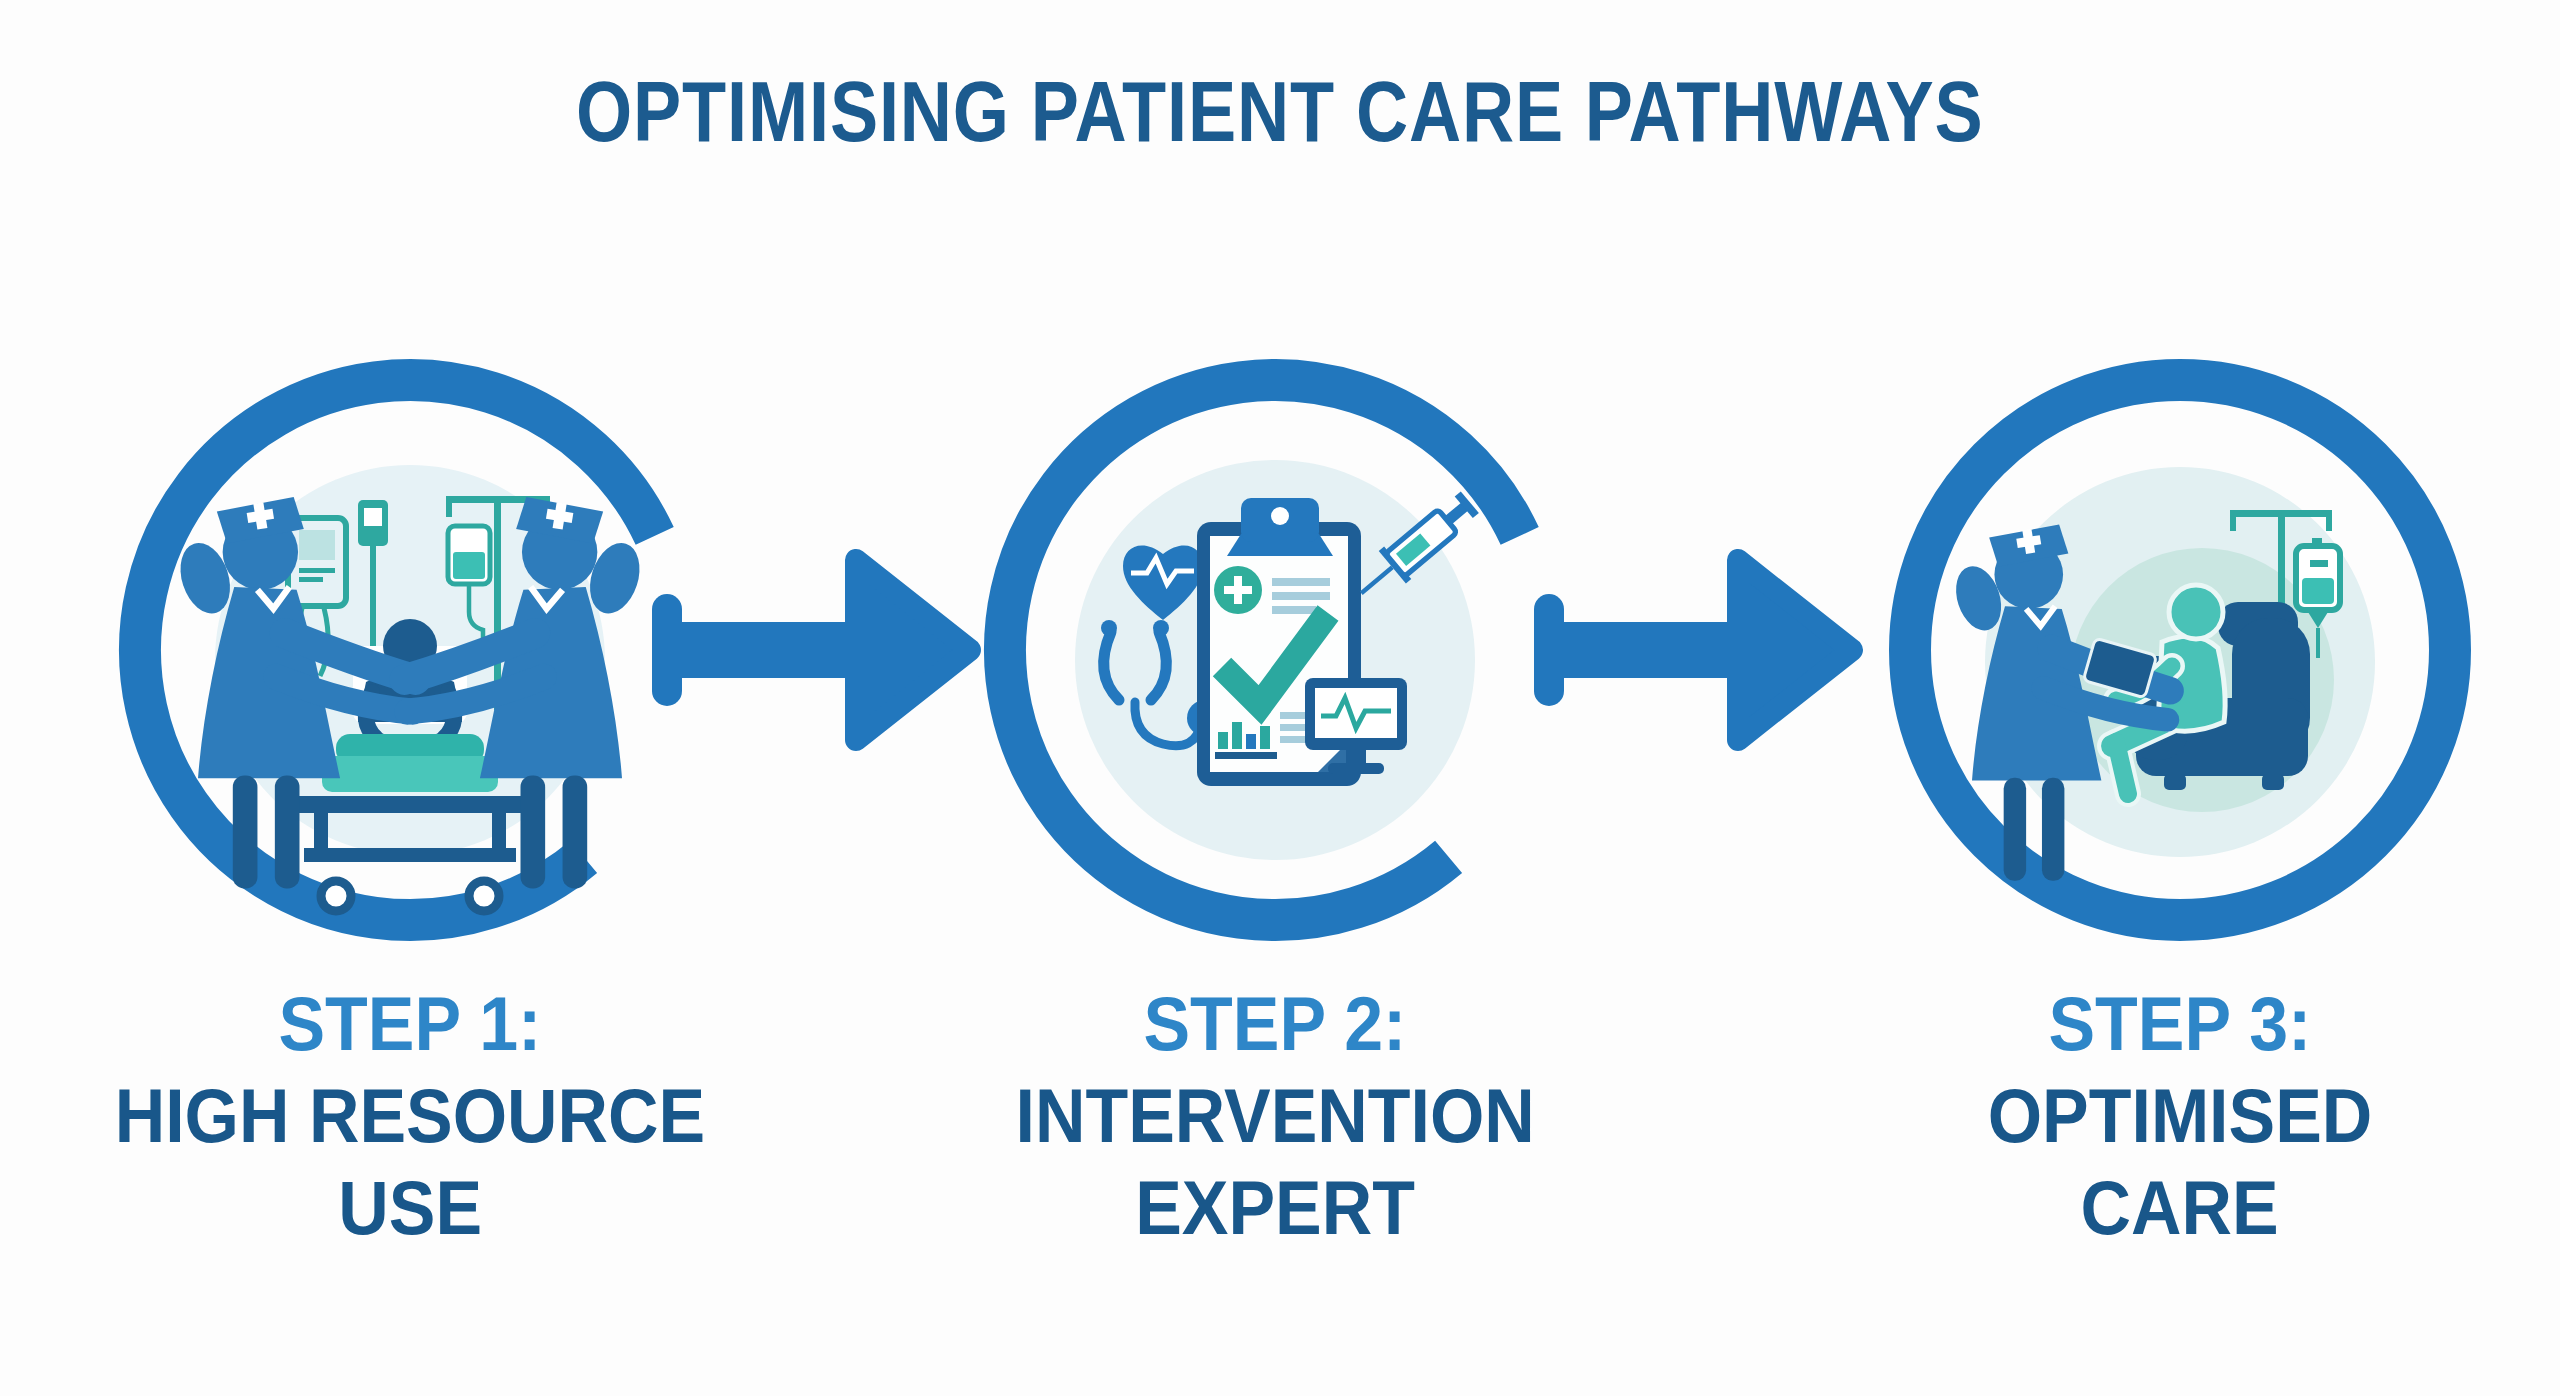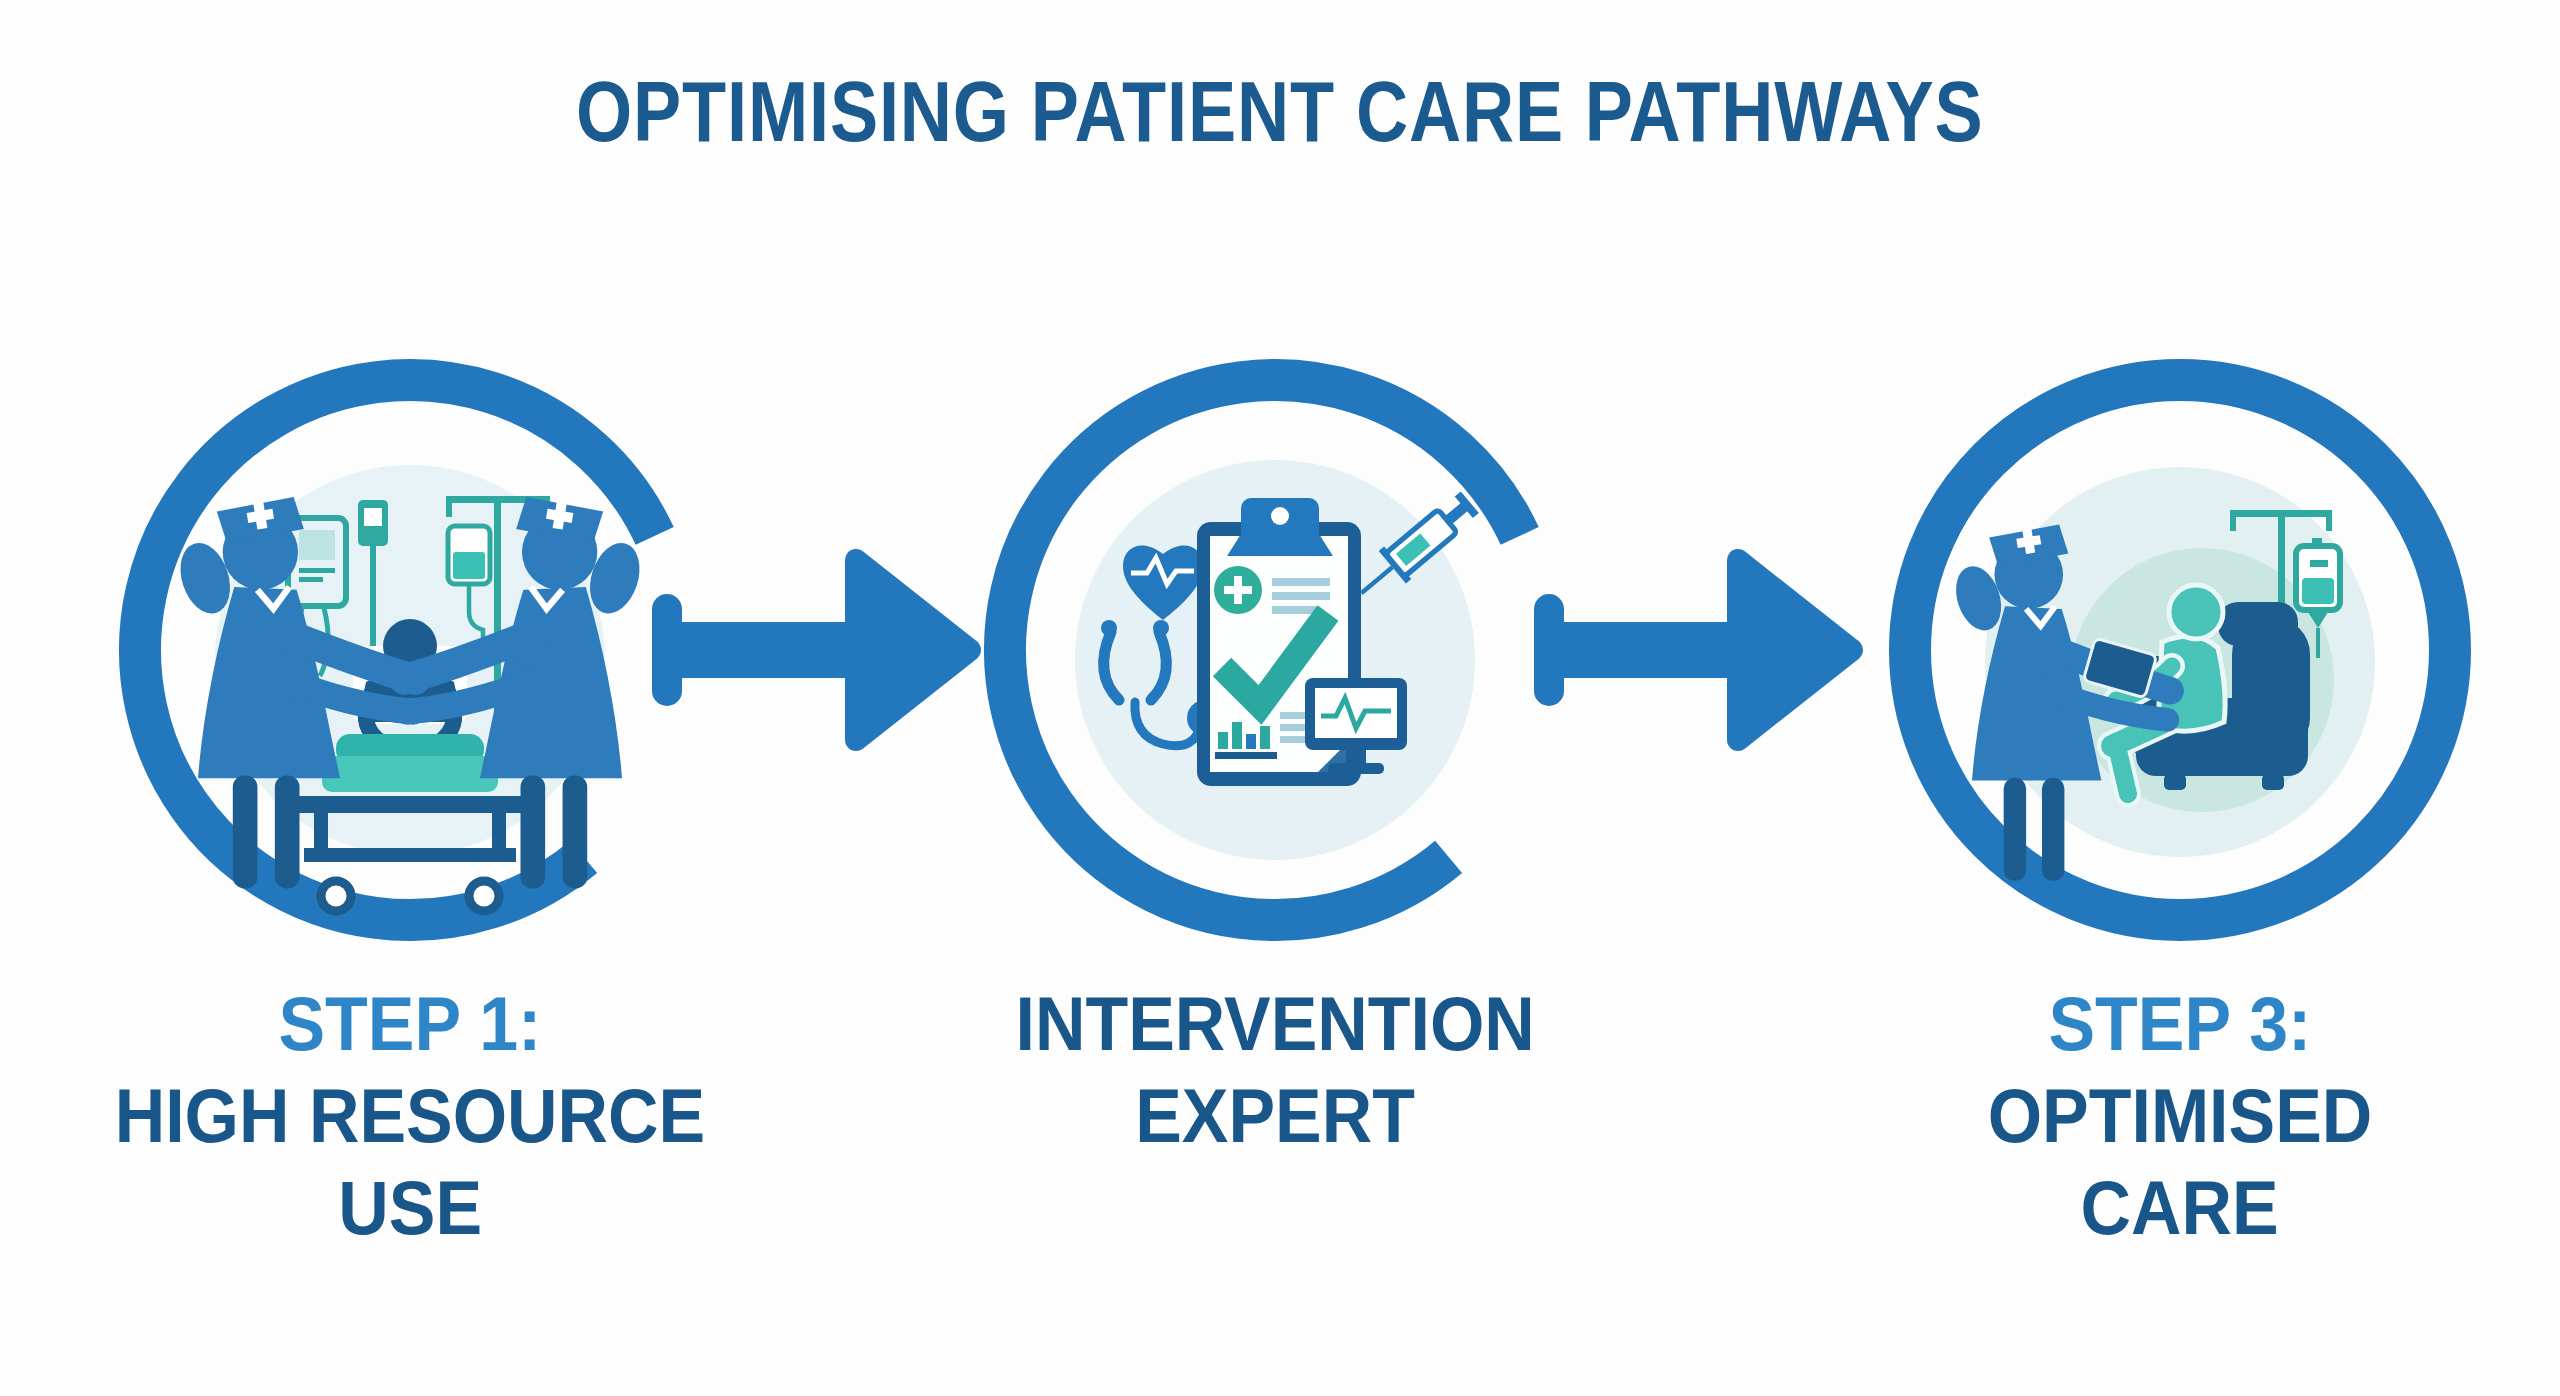--- a/index.html
+++ b/index.html
@@ -231,20 +231,21 @@
   </svg>
   </div>
 
   <div class="label l1">
     <div class="step-num"><span class="sq">STEP 1:</span></div>
     <div class="step-name"><span class="sq">HIGH RESOURCE</span></div>
     <div class="step-name"><span class="sq">USE</span></div>
   </div>
 
   <div class="label l2">
+    <div class="step-num"><span class="sq">STEP 2:</span></div>
     <div class="step-name"><span class="sq">INTERVENTION</span></div>
     <div class="step-name"><span class="sq">EXPERT</span></div>
   </div>
 
   <div class="label l3">
     <div class="step-num"><span class="sq">STEP 3:</span></div>
     <div class="step-name"><span class="sq">OPTIMISED</span></div>
     <div class="step-name"><span class="sq">CARE</span></div>
   </div>
 

